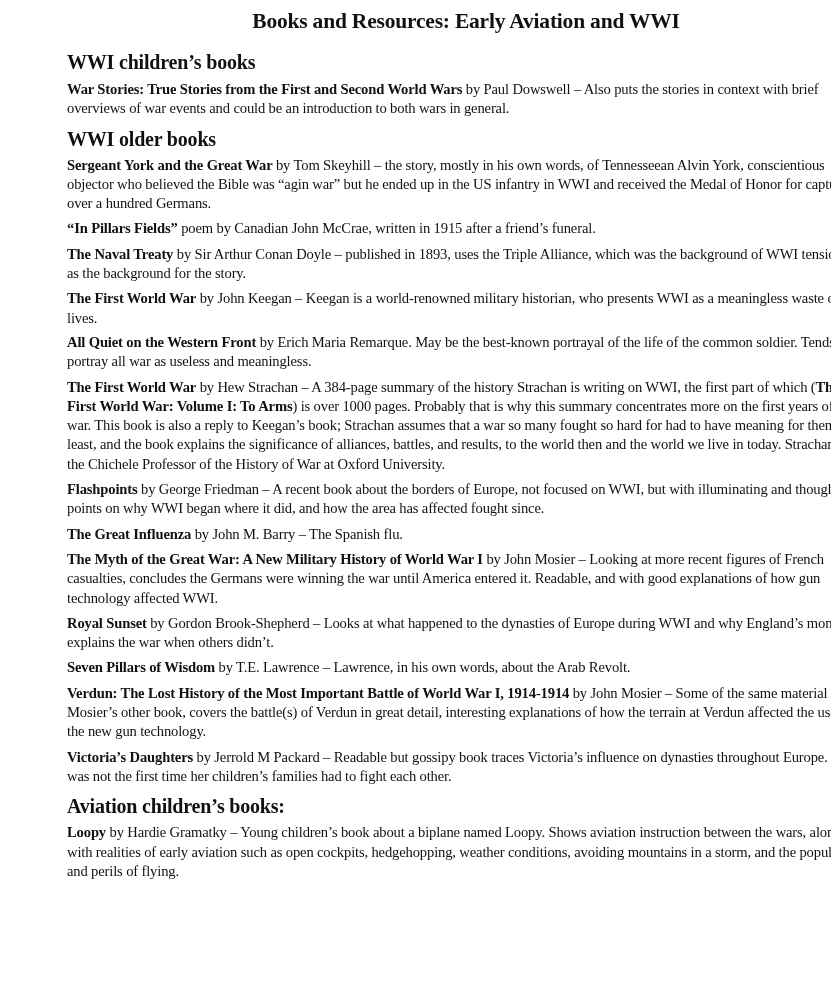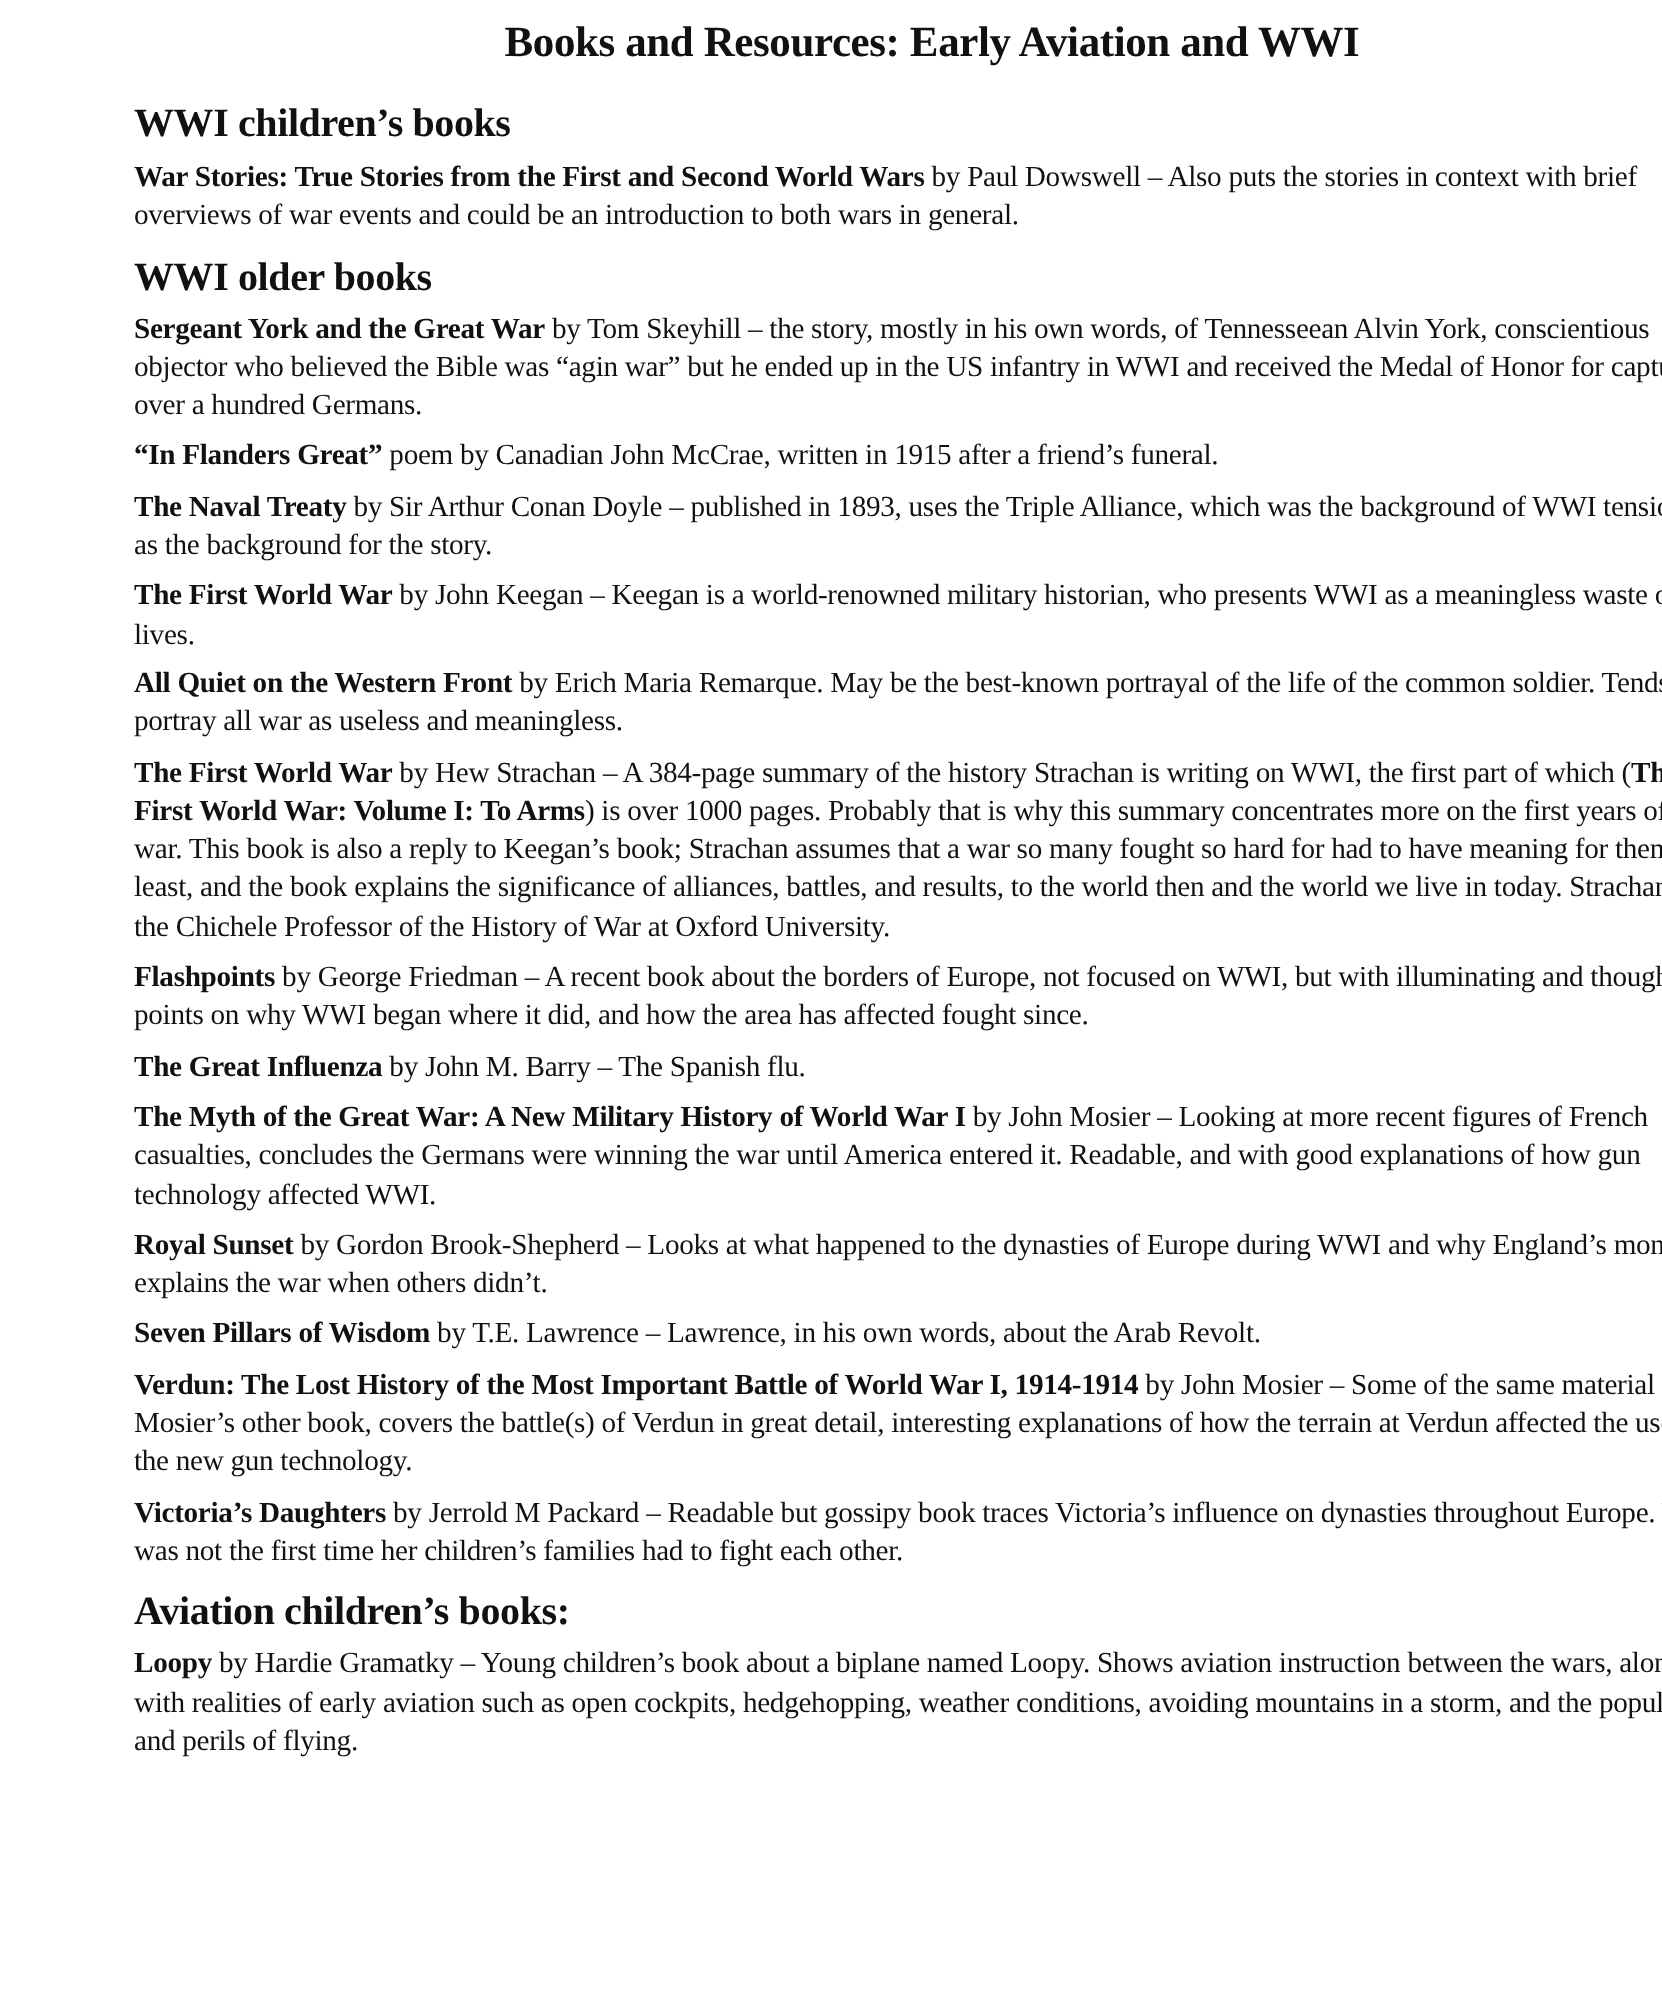--- a/index.html
+++ b/index.html
@@ -51,21 +51,21 @@
 <body>
 
 <div class="page">
   <h1 class="doc-title">Books and Resources: Early Aviation and WWI</h1>
 
   <h2 class="section-heading sec1">WWI children’s books</h2>
   <p class="entry"><b>War Stories: True Stories from the First and Second World Wars</b><span> by Paul Dowswell – Also puts the stories in context with brief overviews of war events and could be an introduction to both wars in general.</span></p>
 
   <h2 class="section-heading sec-next">WWI older books</h2>
   <p class="entry first-entry"><b>Sergeant York and the Great War</b><span> by Tom Skeyhill – the story, mostly in his own words, of Tennesseean Alvin York, conscientious objector who believed the Bible was “agin war” but he ended up in the US infantry in WWI and received the Medal of Honor for capturing over a hundred Germans.</span></p>
-  <p class="entry"><b> “In Flanders Great”</b><span> poem by Canadian John McCrae, written in 1915 after a friend’s funeral.</span></p>
+  <p class="entry"><b> “In Pillars Fields”</b><span> poem by Canadian John McCrae, written in 1915 after a friend’s funeral.</span></p>
   <p class="entry"><b>The Naval Treaty</b><span> by Sir Arthur Conan Doyle – published in 1893, uses the Triple Alliance, which was the background of WWI tensions, as the background for the story.</span></p>
 
   <p class="entry"><b>The First World War</b><span> by John Keegan – Keegan is a world-renowned military historian, who presents WWI as a meaningless waste of lives.</span></p>
   <p class="entry first-entry"><b>All Quiet on the Western Front</b><span> by Erich Maria Remarque.  May be the best-known portrayal of the life of the common soldier.  Tends to portray all war as useless and meaningless.</span></p>
   <p class="entry"><b>The First World War</b><span> by Hew Strachan – A 384-page summary of the history Strachan is writing on WWI, the first part of which (</span><b>The First World War: Volume I: To Arms</b><span>) is over 1000 pages.  Probably that is why this summary concentrates more on the first years of the war. This book is also a reply to Keegan’s book; Strachan assumes that a war so many fought so hard for had to have meaning for them at least, and the book explains the significance of alliances, battles, and results, to the world then and the world we live in today.  Strachan is the Chichele Professor of the History of War at Oxford University.</span></p>
   <p class="entry"><b>Flashpoints</b><span> by George Friedman – A recent book about the borders of Europe, not focused on WWI, but with illuminating and thoughtful points on why WWI began where it did, and how the area has affected fought since.</span></p>
   <p class="entry"><b>The Great Influenza</b><span> by John M. Barry – The Spanish flu.</span></p>
   <p class="entry"><b>The Myth of the Great War: A New Military History of World War I</b><span> by John Mosier – Looking at more recent figures of French casualties, concludes the Germans were winning the war until America entered it.  Readable, and with good explanations of how gun technology affected WWI.</span></p>
   <p class="entry"><b>Royal Sunset</b><span> by Gordon Brook-Shepherd – Looks at what happened to the dynasties of Europe during WWI and why England’s monarchy explains the war when others didn’t.</span></p>
   <p class="entry"><b>Seven Pillars of Wisdom</b><span> by T.E. Lawrence – Lawrence, in his own words, about the Arab Revolt.</span></p>

